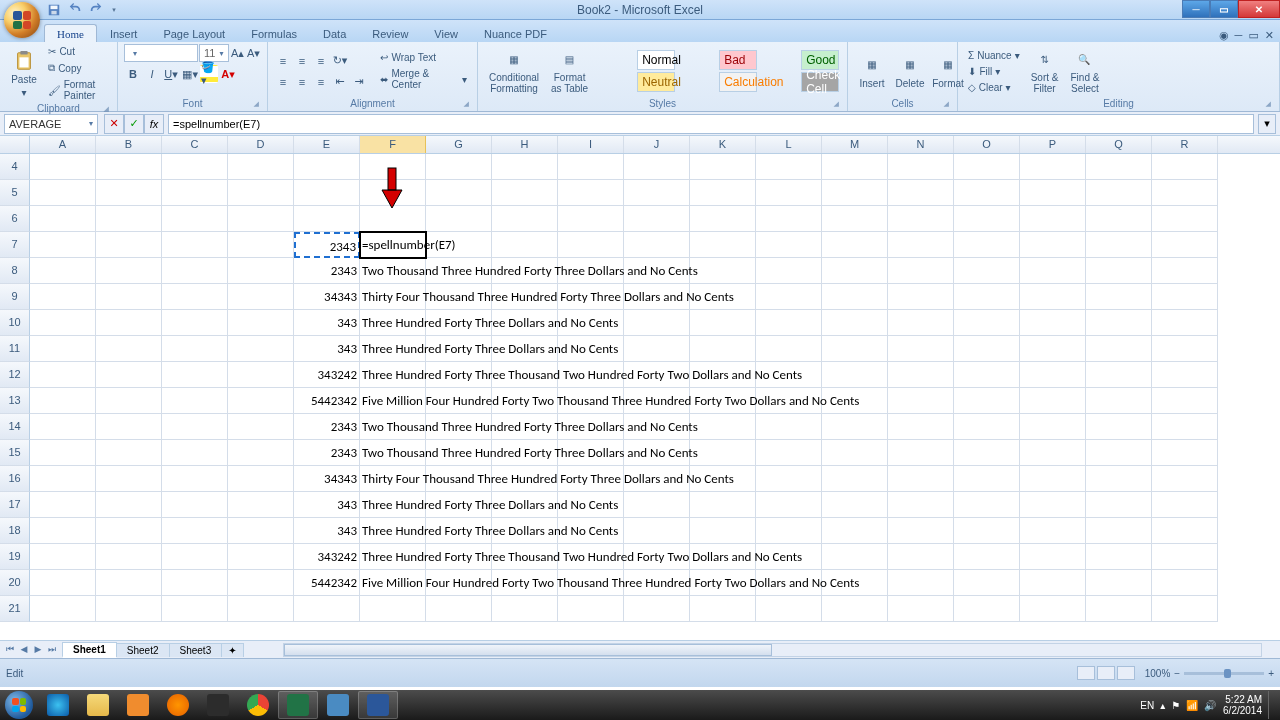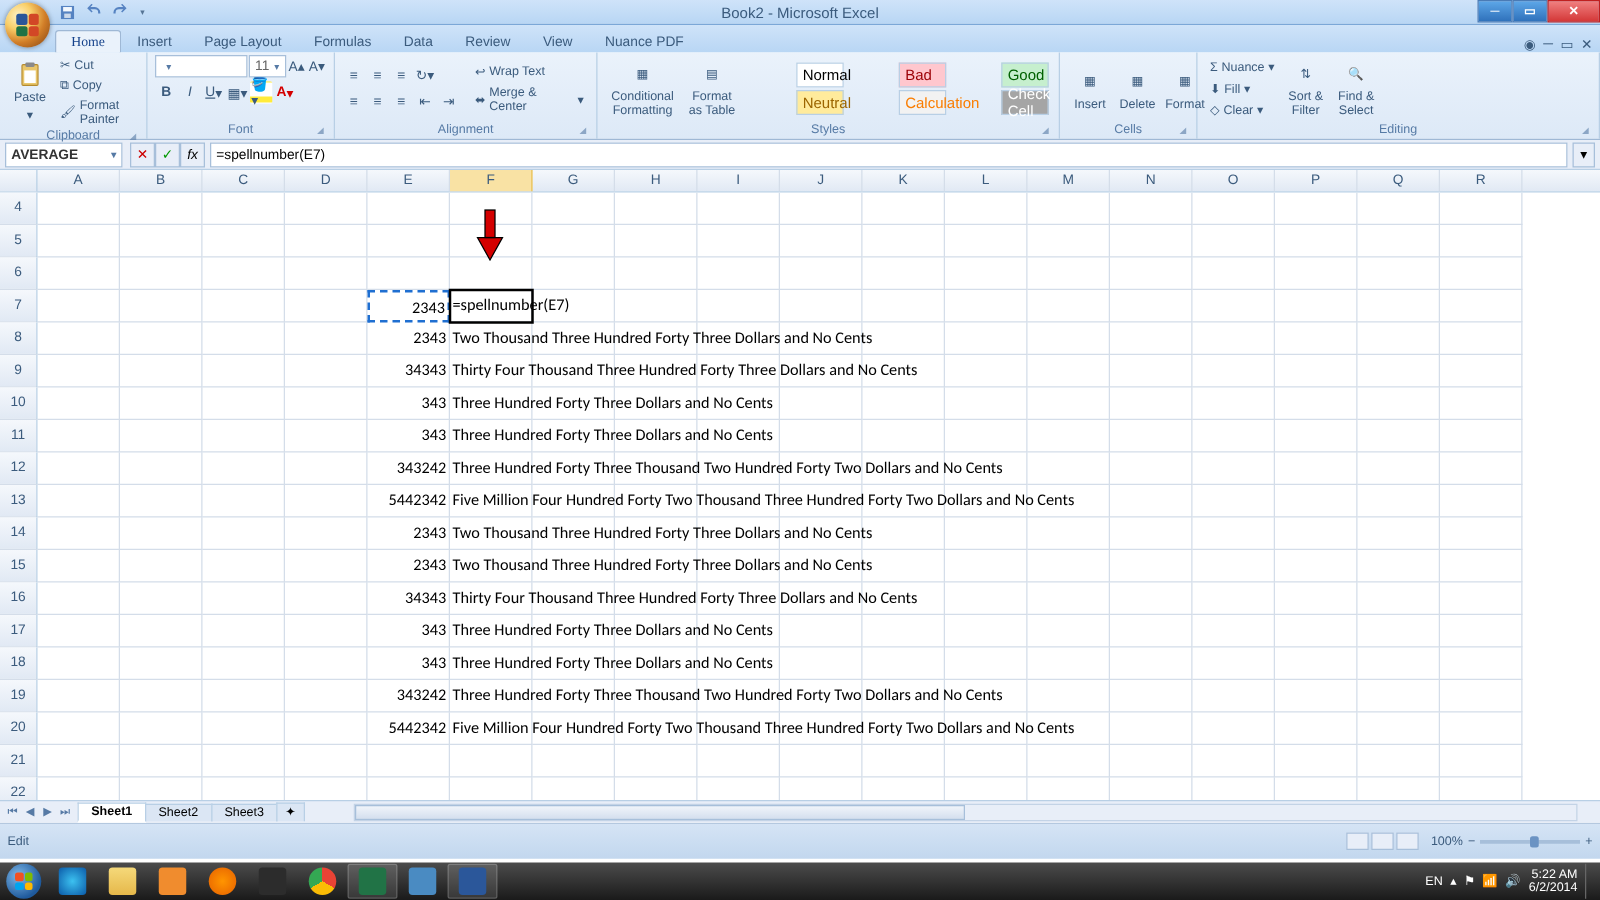--- a/index.html
+++ b/index.html
@@ -39,21 +39,21 @@
 .smallbtn{ font-size:10px; color:#3b5b7d; display:flex; align-items:center; gap:3px; padding:1px 3px; border:1px solid transparent; border-radius:2px;}
 .combo { height:18px; border:1px solid #a7bfda; background:#fff; font-size:11px; display:flex; align-items:center; padding:0 4px; color:#666;}
 .combo.dd::after{content:"▾"; margin-left:4px; font-size:8px; color:#567aa5;}
 .btnrow{ display:flex; gap:1px; }
 .toolbtn{ width:18px; height:18px; border:1px solid transparent; border-radius:2px; display:flex; align-items:center; justify-content:center; font-size:11px; color:#3b5b7d;}
 .styles-gallery{ display:grid; grid-template-columns:repeat(3,80px); grid-template-rows:repeat(2,20px); gap:2px;}
 .style-cell{ border:1px solid #b8cfe5; background:#fff; font-size:12px; display:flex; align-items:center; padding:0 4px;margin-left:42px;}
 
 
 .formulabar{ height:24px; background:#e8eef8; border-bottom:1px solid #b8cfe5; display:flex; align-items:center;}
-.namebox{ width:94px; height:20px; border:1px solid #a7bfda; background:#fff; margin:0 2px 0 4px; display:flex; align-items:center; padding:0 4px; font-size:11px; color:#333;font-weight:bold;}
+.namebox{ width:94px; height:20px; border:1px solid #a7bfda; background:#fff; margin:0 2px 0 4px; display:flex; align-items:center; padding:0 4px; font-size:11px; color:#333;}
 .namebox::after{content:"▾";margin-left:auto;font-size:8px;color:#567aa5;}
 .fx-btns{ display:flex; gap:0; margin:0 4px;}
 .fx-btn{ width:20px; height:20px; display:flex; align-items:center; justify-content:center; border:1px solid #a7bfda; background:#e8eef8; font-size:11px;}
 .fx-input{ flex:1; height:20px; border:1px solid #a7bfda; background:#fff; padding:0 4px; font-size:11px; margin-right:4px; display:flex; align-items:center;}
 .expand-fx{ width:18px; height:20px; border:1px solid #a7bfda; background:#e8eef8; margin-right:4px; display:flex; align-items:center; justify-content:center;}
 
 
 .gridwrap{ position:relative; height:522px; background:#fff; display:flex; flex-direction:column;}
 .colheads{ height:18px; display:flex; background:linear-gradient(#f5f8fc,#e1e9f4); border-bottom:1px solid #b8cfe5;}
 .corner{ width:30px; border-right:1px solid #b8cfe5; background:linear-gradient(#f5f8fc,#e1e9f4);}
@@ -712,41 +712,20 @@
         <div class="cell"></div>
         <div class="cell"></div>
         <div class="cell"></div>
         <div class="cell"></div>
         <div class="cell"></div>
         <div class="cell"></div>
         <div class="cell"></div>
         <div class="cell"></div>
         <div class="cell"></div>
       </div>
-      <div class="row">
-        <div class="rowh">22</div>
-        <div class="cell"></div>
-        <div class="cell"></div>
-        <div class="cell"></div>
-        <div class="cell"></div>
-        <div class="cell"></div>
-        <div class="cell"></div>
-        <div class="cell"></div>
-        <div class="cell"></div>
-        <div class="cell"></div>
-        <div class="cell"></div>
-        <div class="cell"></div>
-        <div class="cell"></div>
-        <div class="cell"></div>
-        <div class="cell"></div>
-        <div class="cell"></div>
-        <div class="cell"></div>
-        <div class="cell"></div>
-        <div class="cell"></div>
-      </div>
     </div>
 
   <svg class="arrow-anno" width="24" height="44" style="left: 380px; top: 30px;">
     <rect x="8" y="2" width="8" height="22" fill="#d40000"></rect>
     <polygon points="2,24 22,24 12,42" fill="#d40000"></polygon>
     <rect x="8" y="2" width="8" height="22" fill="none" stroke="#000" stroke-width="1"></rect>
     <polygon points="2,24 22,24 12,42" fill="none" stroke="#000" stroke-width="1"></polygon>
   </svg>
 
   <div class="sheettabs">

